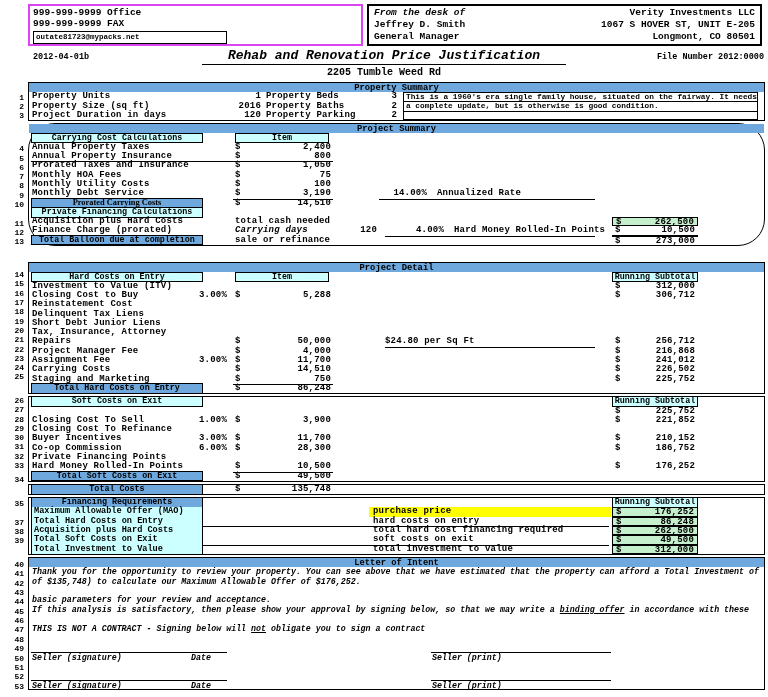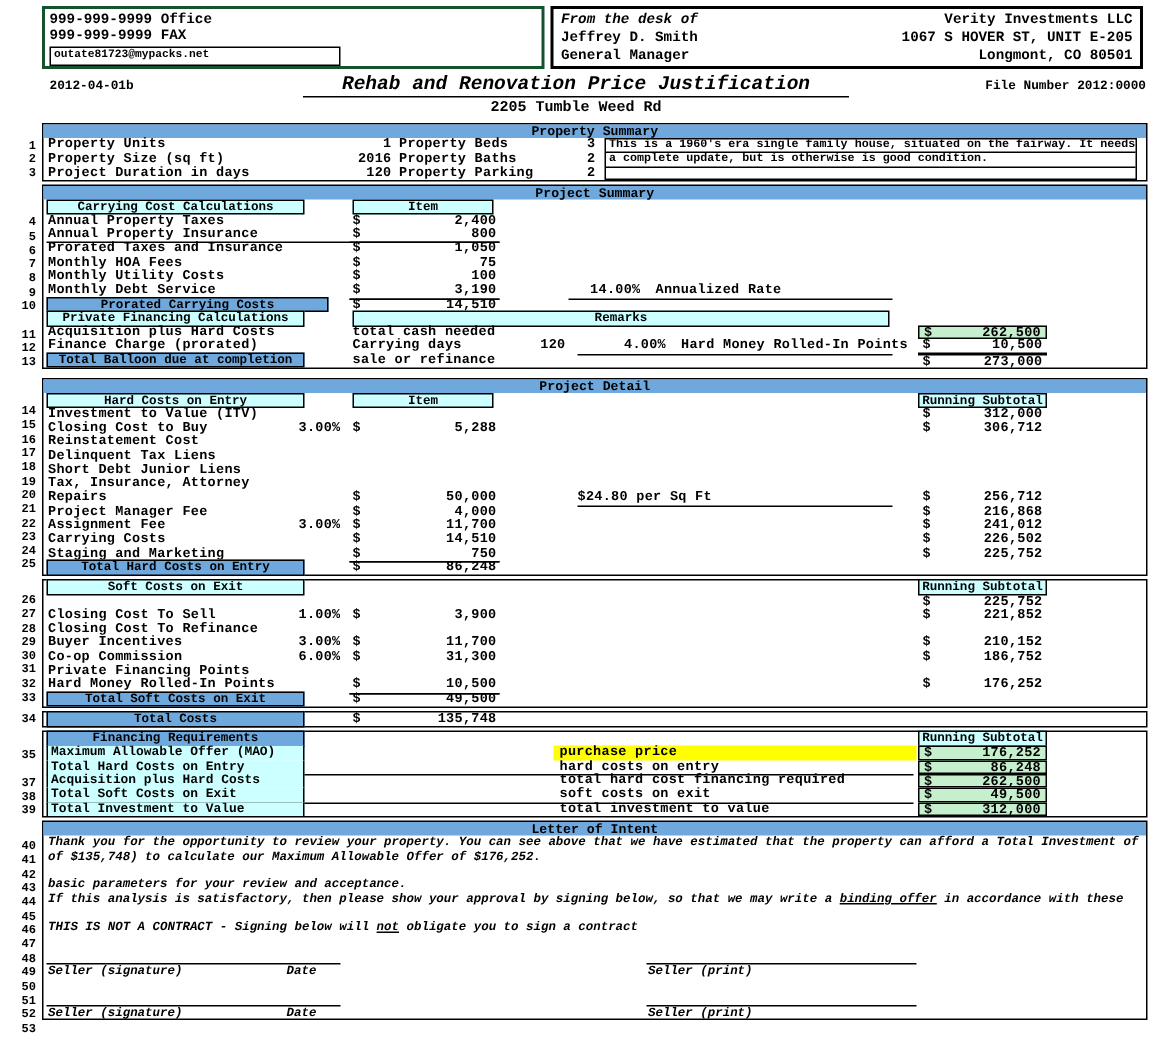--- a/index.html
+++ b/index.html
@@ -1,21 +1,21 @@
 <!DOCTYPE html>
 <html style="--blue: #6FA8DC; --cyan: #CCFFFF; --green: #C6EFCE; --yellow: #FFFF00;"><head>
 <meta charset="utf-8">
 <style>
   html,body{margin:0;padding:0;background:#fff;}
   body{width:768px;height:697px;overflow:hidden;
        font-family:"Liberation Mono","DejaVu Sans Mono",monospace;font-weight:bold;color:#000;}
   #page{position:relative;width:768px;height:697px;overflow:hidden;}
   
   .hdr-wrap{display:flex;gap:4px;margin:4px 2px 0 28px;}
-  .hdr-left{width:335px;border:2px solid #14532d;box-sizing:border-box;height:42px;padding:1px 3px;}
+  .hdr-left{width:335px;border:2px solid #d946ef;box-sizing:border-box;height:42px;padding:1px 3px;}
   .hdr-left .ph{font-size:9.5px;line-height:11px;}
   .hdr-left .email{font-size:7.5px;line-height:9px;width:188px;border:1.2px solid #000;margin-top:2px;padding:1px 2px;}
   .hdr-right{width:395px;border:2px solid #000;box-sizing:border-box;height:42px;padding:1px 5px;
              display:flex;justify-content:space-between;}
   .hdr-right div{font-size:9.5px;line-height:12px;}
   .hdr-right .co{text-align:right;}
   .it{font-style:italic;}
   .title-row{position:relative;height:17px;margin-top:2px;}
   .doc-date{position:absolute;left:33px;top:4px;font-size:8.5px;}
   .doc-title{position:absolute;left:50%;transform:translateX(-50%);top:0;font-size:13px;font-style:italic;
@@ -180,21 +180,21 @@
             <span class="c right" style="left: 180px; width: 52px;">120</span>
             <span class="c" style="left: 237px;">Property Parking</span>
             <span class="c right" style="left: 320px; width: 48px;">2</span>
           </div>
           <div class="descbox">
             <div class="dl">This is a 1960's era single family house, situated on the fairway. It needs</div>
             <div class="dl">a complete update, but is otherwise is good condition.</div>
             <div class="dl"></div>
           </div>
         </div>
-        <div class="blk" style="margin-bottom: 6px;">
+        <div class="blk" style="margin-bottom: 16px; border-radius: 27px;">
           <div class="r bar" style="height: 9.3px;">Project Summary</div>
           <div class="r" style="height: 9.3px;">
             <span class="c box cyan" style="left: 2px; width: 172px;">Carrying Cost Calculations</span>
             <span class="c box cyan" style="left: 206px; width: 94px;">Item</span>
           </div>
           <div class="r" style="height: 9.3px;">
             <span class="c" style="left: 3px;">Annual Property Taxes</span>
             <span class="c" style="left: 206px;">$</span>
             <span class="c right" style="left: 212px; width: 90px;">2,400</span>
           </div>
@@ -223,40 +223,39 @@
           <div class="r" style="height: 9.3px;">
             <span class="c" style="left: 3px;">Monthly Debt Service</span>
             <span class="c" style="left: 206px;">$</span>
             <span class="c right" style="left: 212px; width: 90px;">3,190</span>
             <span class="c" style="left: 204px; width: 100px; border-bottom: 1.2px solid rgb(0, 0, 0);"></span>
             <span class="c right" style="left: 350px; width: 48px;">14.00%</span>
             <span class="c" style="left: 408px;">Annualized Rate</span>
             <span class="c" style="left: 350px; width: 216px; border-bottom: 1.2px solid rgb(0, 0, 0);"></span>
           </div>
           <div class="r" style="height: 9.3px;">
-            <span class="c box blue" style="left: 2px; width: 188px;">Prorated Carrying Costs</span>
+            <span class="c box blue" style="left: 2px; width: 172px; font-family: Liberation Serif, serif;">Prorated Carrying Costs</span>
             <span class="c" style="left: 206px;">$</span>
             <span class="c right" style="left: 212px; width: 90px;">14,510</span>
             <span class="c" style="left: 204px; width: 100px; border-top: 1.2px solid rgb(0, 0, 0);"></span>
           </div>
           <div class="r" style="height: 9.3px;">
             <span class="c box cyan" style="left: 2px; width: 172px;">Private Financing Calculations</span>
-            <span class="c box cyan" style="left: 206px; width: 358px;">Remarks</span>
           </div>
           <div class="r" style="height: 9.3px;">
             <span class="c" style="left: 3px;">Acquisition plus Hard Costs</span>
             <span class="c" style="left: 206px;">total cash needed</span>
             <span class="c vb green" style="left: 583px; width: 86px; border: 1.8px solid rgb(0, 0, 0);">
               <span class="c" style="left: 3px;">$</span>
               <span class="c right" style="right: 3px; left: auto;">262,500</span>
             </span>
           </div>
           <div class="r" style="height: 9.3px;">
             <span class="c" style="left: 3px;">Finance Charge (prorated)</span>
-            <span class="c" style="left: 206px;">Carrying days</span>
+            <span class="c" style="left: 206px; font-style: italic;">Carrying days</span>
             <span class="c right" style="left: 300px; width: 48px;">120</span>
             <span class="c right" style="left: 367px; width: 48px;">4.00%</span>
             <span class="c" style="left: 425px;">Hard Money Rolled-In Points</span>
             <span class="c" style="left: 356px; width: 210px; border-bottom: 1.2px solid rgb(0, 0, 0);"></span>
             <span class="c vb" style="left: 583px; width: 86px; border-bottom: 1.2px solid rgb(0, 0, 0);">
               <span class="c" style="left: 3px;">$</span>
               <span class="c right" style="right: 3px; left: auto;">10,500</span>
             </span>
           </div>
           <div class="r" style="height: 9.3px;">
@@ -391,21 +390,21 @@
             <span class="c right" style="left: 212px; width: 90px;">11,700</span>
             <span class="c vb" style="left: 583px; width: 86px;">
               <span class="c" style="left: 3px;">$</span>
               <span class="c right" style="right: 3px; left: auto;">210,152</span>
             </span>
           </div>
           <div class="r" style="height: 9.3px;">
             <span class="c" style="left: 3px;">Co-op Commission</span>
             <span class="c right" style="left: 146px; width: 52px;">6.00%</span>
             <span class="c" style="left: 206px;">$</span>
-            <span class="c right" style="left: 212px; width: 90px;">31,300</span>
+            <span class="c right" style="left: 212px; width: 90px;">28,300</span>
             <span class="c vb" style="left: 583px; width: 86px;">
               <span class="c" style="left: 3px;">$</span>
               <span class="c right" style="right: 3px; left: auto;">186,752</span>
             </span>
           </div>
           <div class="r" style="height: 9.3px;">
             <span class="c" style="left: 3px;">Private Financing Points</span>
           </div>
           <div class="r" style="height: 9.3px;">
             <span class="c" style="left: 3px;">Hard Money Rolled-In Points</span>

